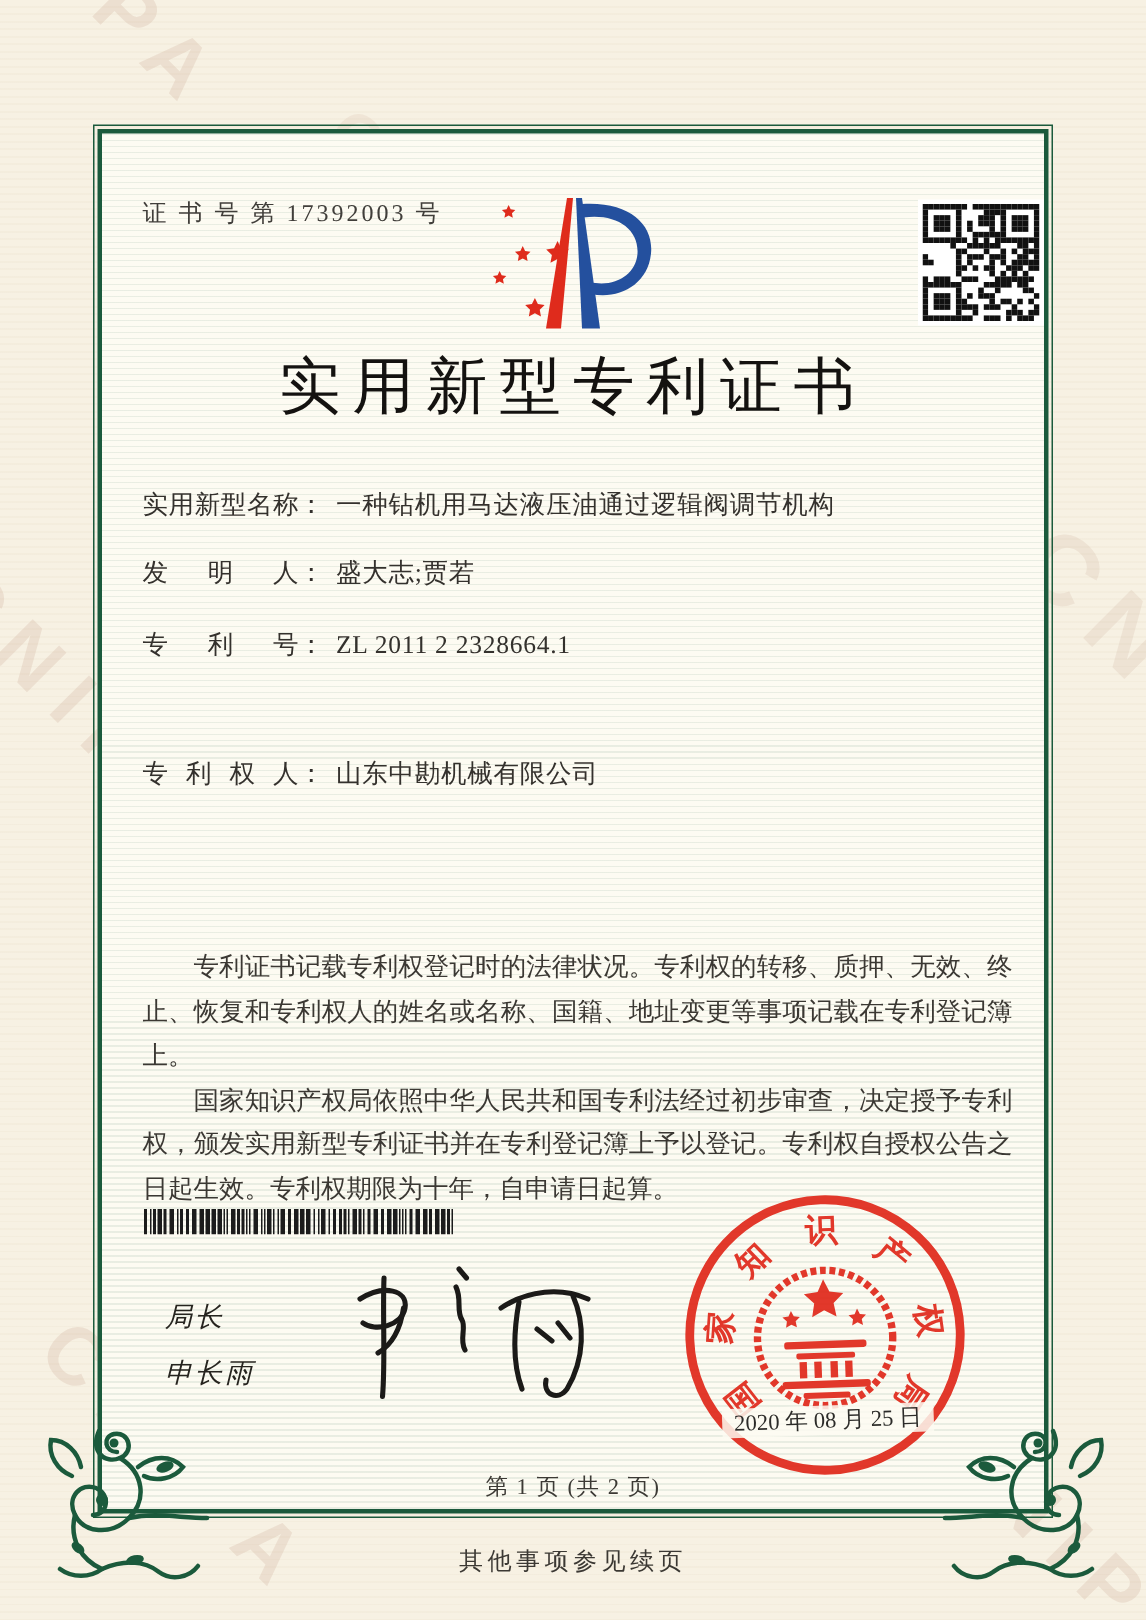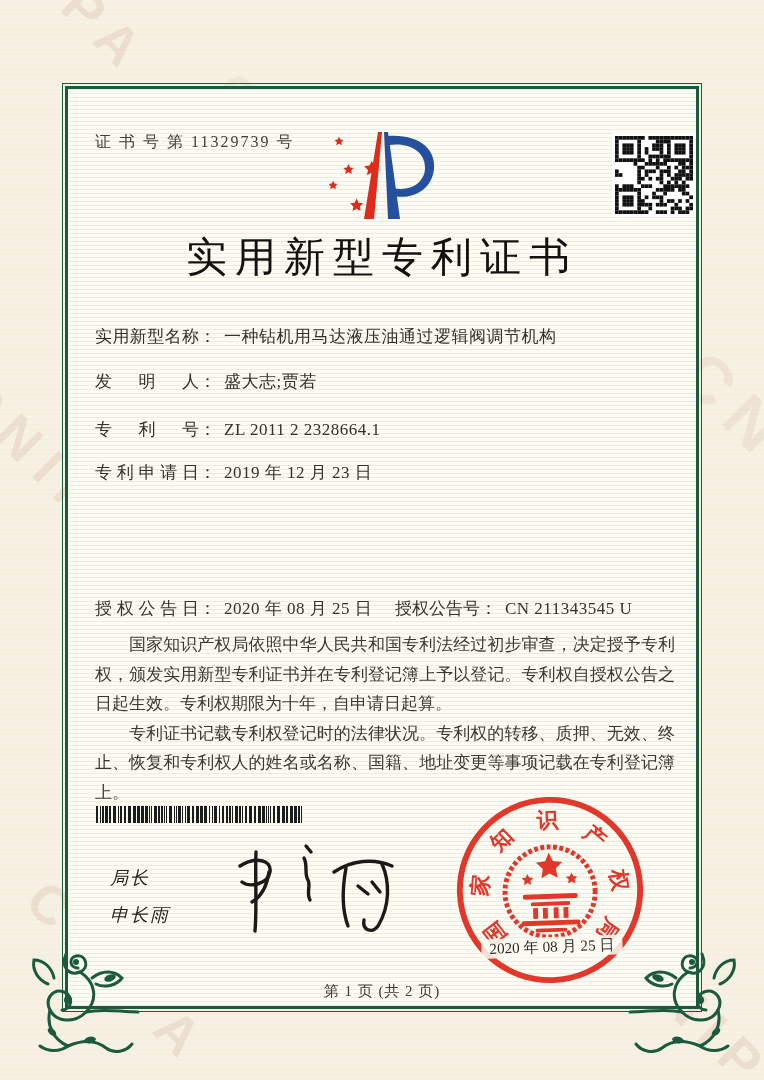--- a/index.html
+++ b/index.html
@@ -101,21 +101,21 @@
   <span class="wm" style="left:-66px;top:438px;">CNIPA</span>
   <span class="wm big" style="left:652px;top:420px;color:rgba(193,157,134,.16);">CNIPA</span>
   <span class="wm" style="left:218px;top:668px;font-size:46px;color:rgba(193,157,134,.12);">CNIPA</span>
   <span class="wm" style="left:2px;top:942px;">CNIPA</span>
   <span class="wm" style="left:598px;top:1002px;">CNIPA</span>
 
   <div class="frame">
     <div class="frame-inner"></div>
   </div>
 
-  <div class="cert-no">证 书 号 第 11329739 号</div>
+  <div class="cert-no">证 书 号 第 17392003 号</div>
 
   <svg class="logo" width="140" height="100" viewBox="0 0 140 100">
     <g fill="#df2b1c">
       <path d="M34 14 l2.2 4.6 5 .7 -3.6 3.5 .9 5 -4.5 -2.4 -4.5 2.4 .9 -5 -3.6 -3.5 5 -.7z" transform="translate(0,4) scale(.62)"></path>
       <path d="M34 14 l2.2 4.6 5 .7 -3.6 3.5 .9 5 -4.5 -2.4 -4.5 2.4 .9 -5 -3.6 -3.5 5 -.7z" transform="translate(6,30) scale(.72)"></path>
       <path d="M34 14 l2.2 4.6 5 .7 -3.6 3.5 .9 5 -4.5 -2.4 -4.5 2.4 .9 -5 -3.6 -3.5 5 -.7z" transform="translate(18,22) scale(1.05)"></path>
       <path d="M34 14 l2.2 4.6 5 .7 -3.6 3.5 .9 5 -4.5 -2.4 -4.5 2.4 .9 -5 -3.6 -3.5 5 -.7z" transform="translate(-6,48) scale(.62)"></path>
       <path d="M34 14 l2.2 4.6 5 .7 -3.6 3.5 .9 5 -4.5 -2.4 -4.5 2.4 .9 -5 -3.6 -3.5 5 -.7z" transform="translate(8,62) scale(.9)"></path>
       <path d="M60 8 L64 8 L56 95 L46 95 Z"></path>
     </g>
@@ -372,33 +372,27 @@
 
   <div class="row" style="top:325px">
     <span class="flabel">实用新型名称</span><span class="colon">：</span><span class="fvalue">一种钻机用马达液压油通过逻辑阀调节机构</span>
   </div>
   <div class="row" style="top:370px">
     <span class="flabel">发明人</span><span class="colon">：</span><span class="fvalue">盛大志;贾若</span>
   </div>
   <div class="row" style="top:418px">
     <span class="flabel">专利号</span><span class="colon">：</span><span class="fvalue">ZL 2011 2 2328664.1</span>
   </div>
-  <div class="row" style="top:461px">
-    <span class="flabel">专利申请日</span><span class="colon">：</span><span class="fvalue">2019 年 12 月 23 日</span>
-  </div>
-  <div class="row" style="top:597px">
-    <span class="flabel">授权公告日</span><span class="colon">：</span><span class="fvalue">2020 年 08 月 25 日</span>
-    <span class="pair2">
-      <span>授权公告号</span><span class="colon">：</span><span class="fvalue">CN 211343545 U</span>
-    </span>
+  <div class="row" style="top:504px">
+    <span class="flabel">专利权人</span><span class="colon">：</span><span class="fvalue">山东中勘机械有限公司</span>
   </div>
 
   <div class="body-text">
+    <p>专利证书记载专利权登记时的法律状况。专利权的转移、质押、无效、终止、恢复和专利权人的姓名或名称、国籍、地址变更等事项记载在专利登记簿上。</p>
     <p>国家知识产权局依照中华人民共和国专利法经过初步审查，决定授予专利权，颁发实用新型专利证书并在专利登记簿上予以登记。专利权自授权公告之日起生效。专利权期限为十年，自申请日起算。</p>
-    <p>专利证书记载专利权登记时的法律状况。专利权的转移、质押、无效、终止、恢复和专利权人的姓名或名称、国籍、地址变更等事项记载在专利登记簿上。</p>
   </div>
 
   <svg class="barcode" id="barcode" width="208" height="17" viewBox="0 0 208 17">
       <rect x="0" y="0" width="2" height="17" fill="#1c1c1c"></rect>
       <rect x="4" y="0" width="1" height="17" fill="#1c1c1c"></rect>
       <rect x="6" y="0" width="2" height="17" fill="#1c1c1c"></rect>
       <rect x="9" y="0" width="3" height="17" fill="#1c1c1c"></rect>
       <rect x="13" y="0" width="2" height="17" fill="#1c1c1c"></rect>
       <rect x="17" y="0" width="3" height="17" fill="#1c1c1c"></rect>
       <rect x="22" y="0" width="1" height="17" fill="#1c1c1c"></rect>
@@ -517,20 +511,21 @@
         <rect x="70" y="131" width="60" height="5" rx="2"></rect>
         <rect x="84" y="139" width="32" height="4" rx="1.5"></rect>
       </g>
     </g>
     <rect x="28" y="148" width="144" height="20" fill="#fdfbf2" opacity=".85"></rect>
     <text x="100" y="163" text-anchor="middle" font-size="15.5" fill="#1d1c1a" font-family="'Liberation Serif',serif">2020 年 08 月 25 日</text>
   </svg>
 
   <div class="page-info">第 1 页 (共 2 页)</div>
 
+  <div class="footer-note">其他事项参见续页</div>
 
   <svg class="ornament orn-left" width="118" height="118" viewBox="0 0 118 118">
     <g fill="none" stroke="#1b5a3c" stroke-width="3" stroke-linecap="round">
       <path d="M40 6 C34 20 44 28 54 24 C64 20 60 6 50 8 C42 10 44 20 52 20"></path>
       <path d="M54 24 C70 34 72 52 60 64 C48 76 30 74 24 62 C18 50 28 40 38 44 C48 48 46 62 36 62"></path>
       <path d="M60 64 C78 60 94 64 112 64"></path>
       <path d="M24 62 C20 78 28 92 42 98 C34 104 22 104 14 98"></path>
       <path d="M42 98 C56 92 70 92 80 100 C88 106 100 104 106 96"></path>
       <path d="M66 30 C76 22 88 22 96 30 C90 38 78 40 70 36"></path>
       <path d="M22 36 C12 32 6 22 8 12 C18 12 26 20 28 30"></path>

